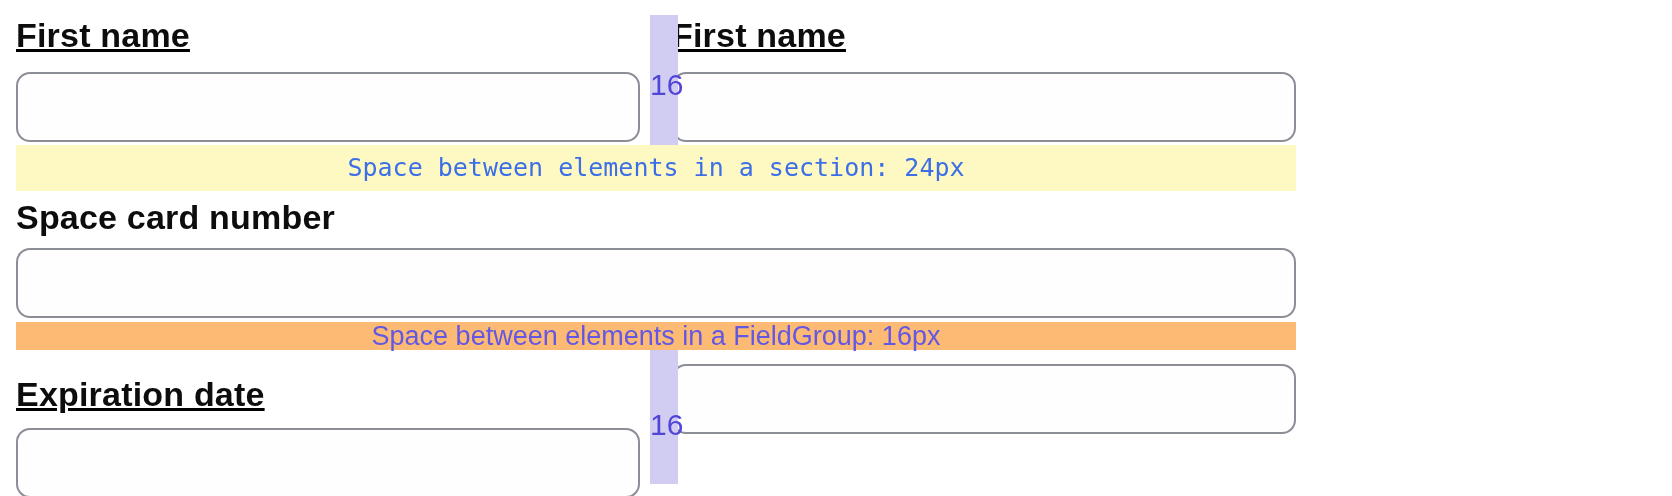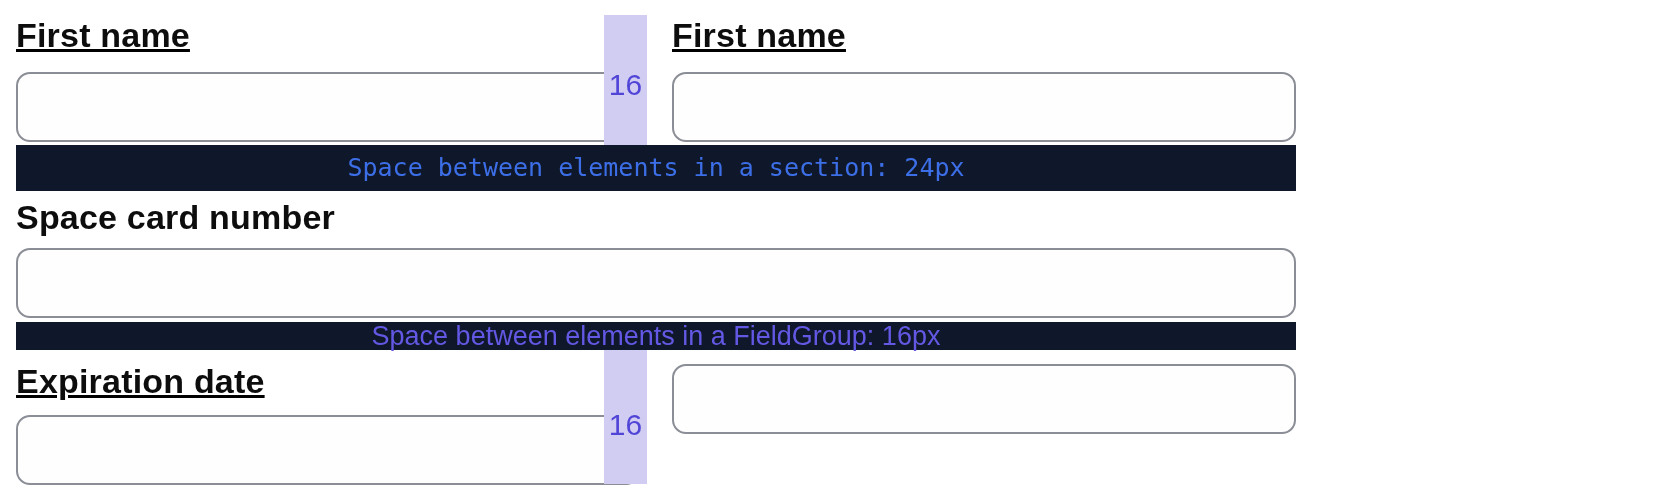--- a/index.html
+++ b/index.html
@@ -50,54 +50,54 @@
     padding: 0 18px;
     color: #0d0d0d;
   }
 
   
   .field-full { display: block; }
   .field-full .field-label { margin-top: 6px; }
   .field-full .text-input { margin-top: 11px; }
 
   
-  .row-bottom .field-label { margin-top: 11px; }
+  .row-bottom .field-label { margin-top: 24px; }
   .row-bottom .text-input { margin-top: 14px; }
 
   
   .band {
     width: 1280px;
     text-align: center;
     overflow: visible;
     white-space: nowrap;
   }
   .band-section {
     margin-top: 3px;
     height: 46px;
     line-height: 46px;
-    background: #0f172a;
+    background: #fef9c3;
     color: #3c6fe7;
     font-family: "DejaVu Sans Mono", monospace;
     font-size: 25px;
   }
   .band-fieldgroup {
     margin-top: 4px;
     height: 28px;
     line-height: 29px;
-    background: #0f172a;
+    background: #fdba74;
     color: #6358e3;
     font-family: "Liberation Sans", sans-serif;
     font-size: 27px;
   }
 
   
   .gap-strip {
     position: absolute;
-    left: 588px;
-    width: 43px;
+    left: 634px;
+    width: 28px;
     background: #d1ccf2;
     text-align: center;
   }
   .gap-strip-top    { top: 0;     height: 130px; }
   .gap-strip-bottom { top: 335px; height: 134px; }
   .gap-strip .gap-value {
     position: absolute;
     left: 0;
     width: 100%;
     font-size: 30px;

